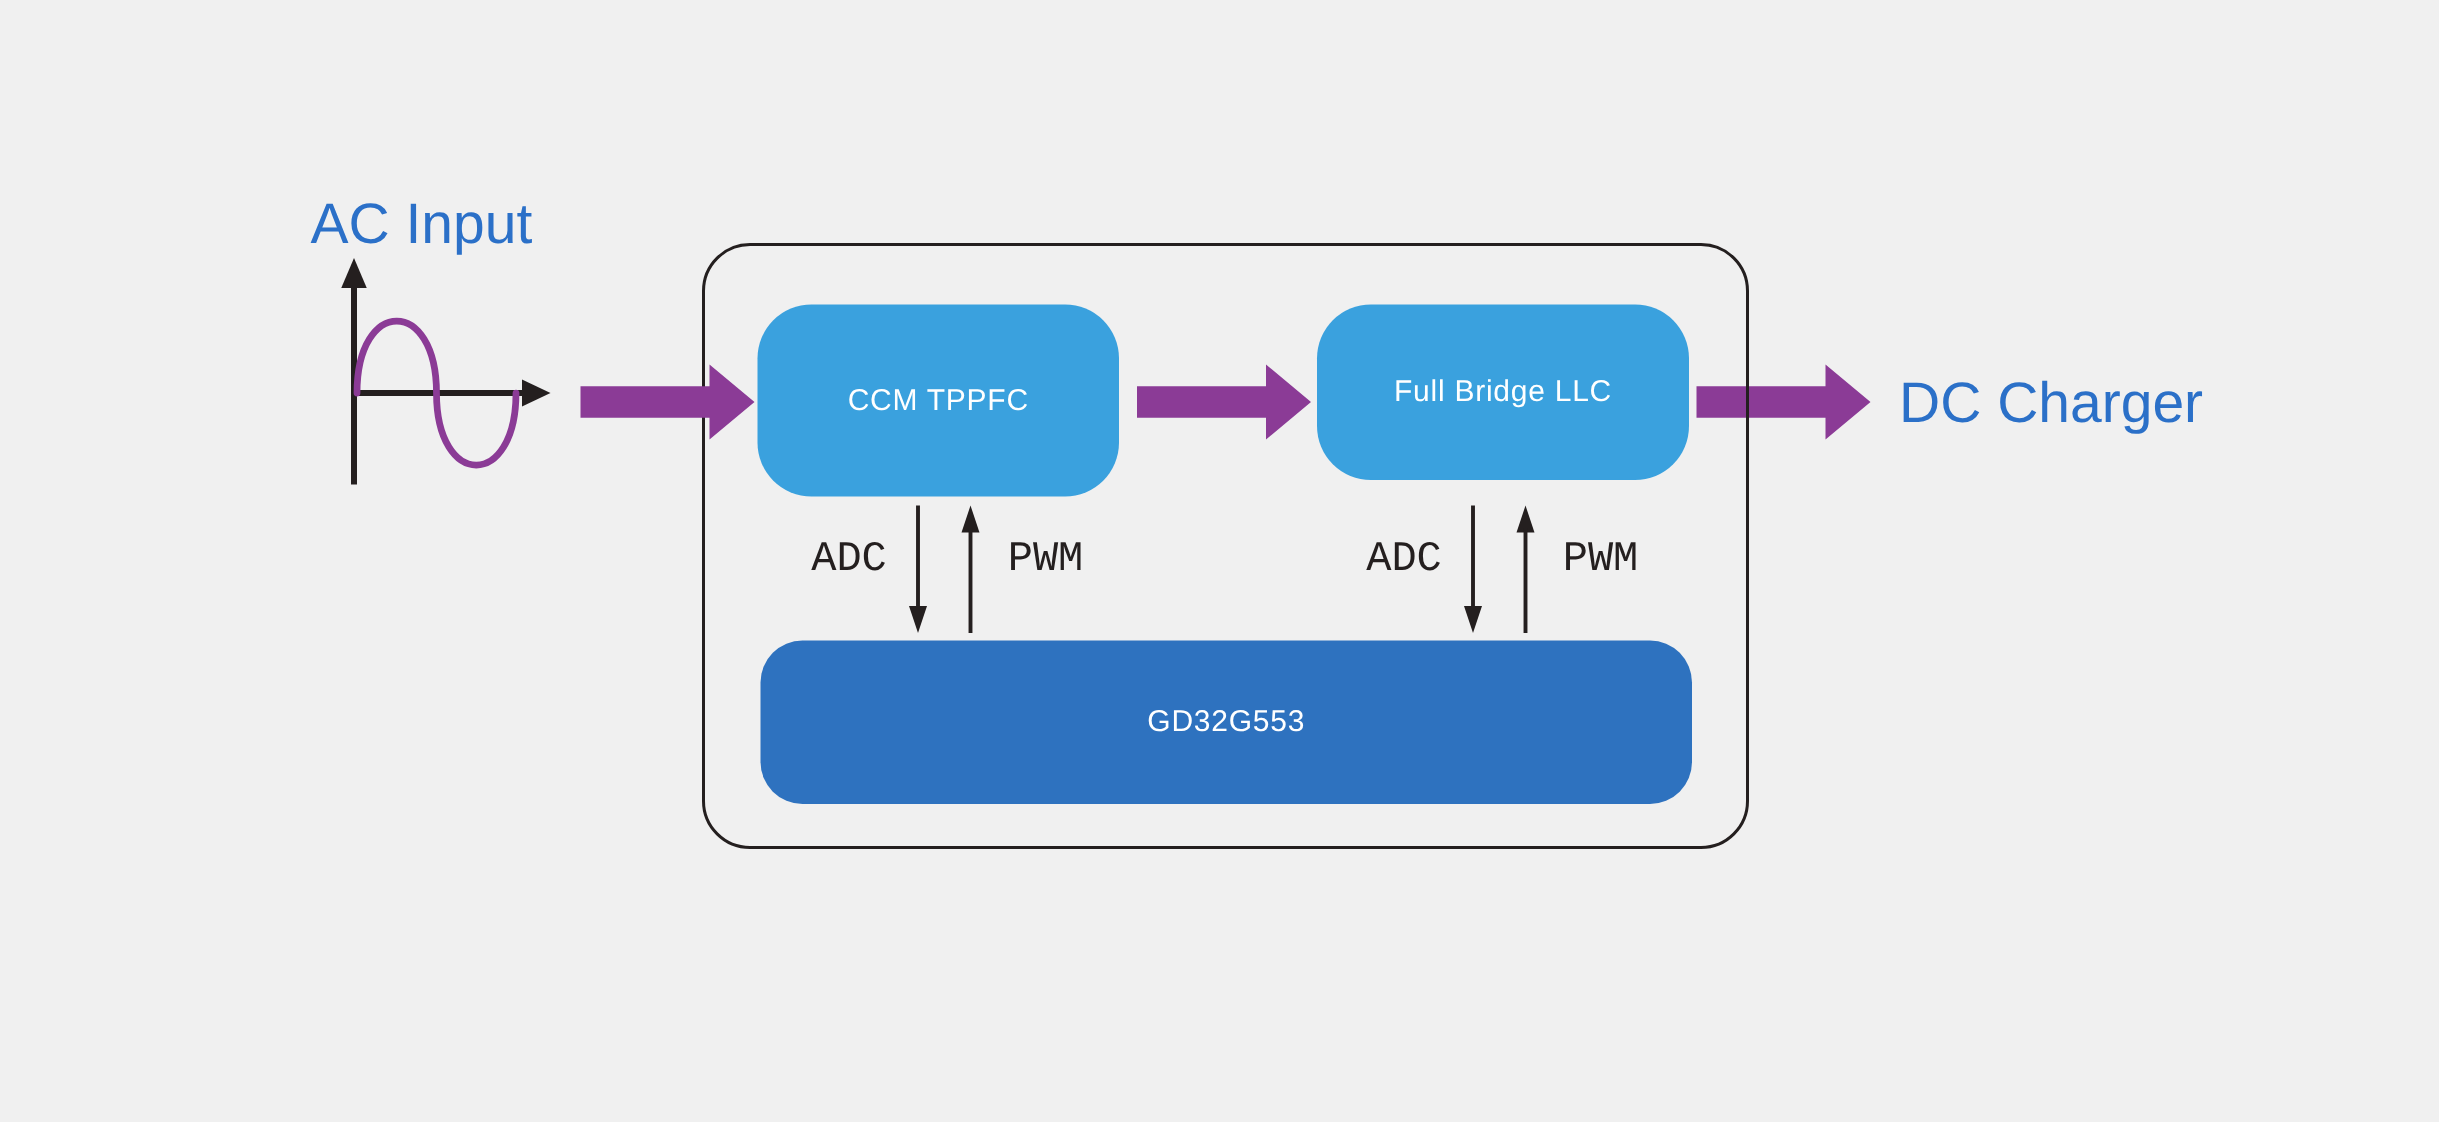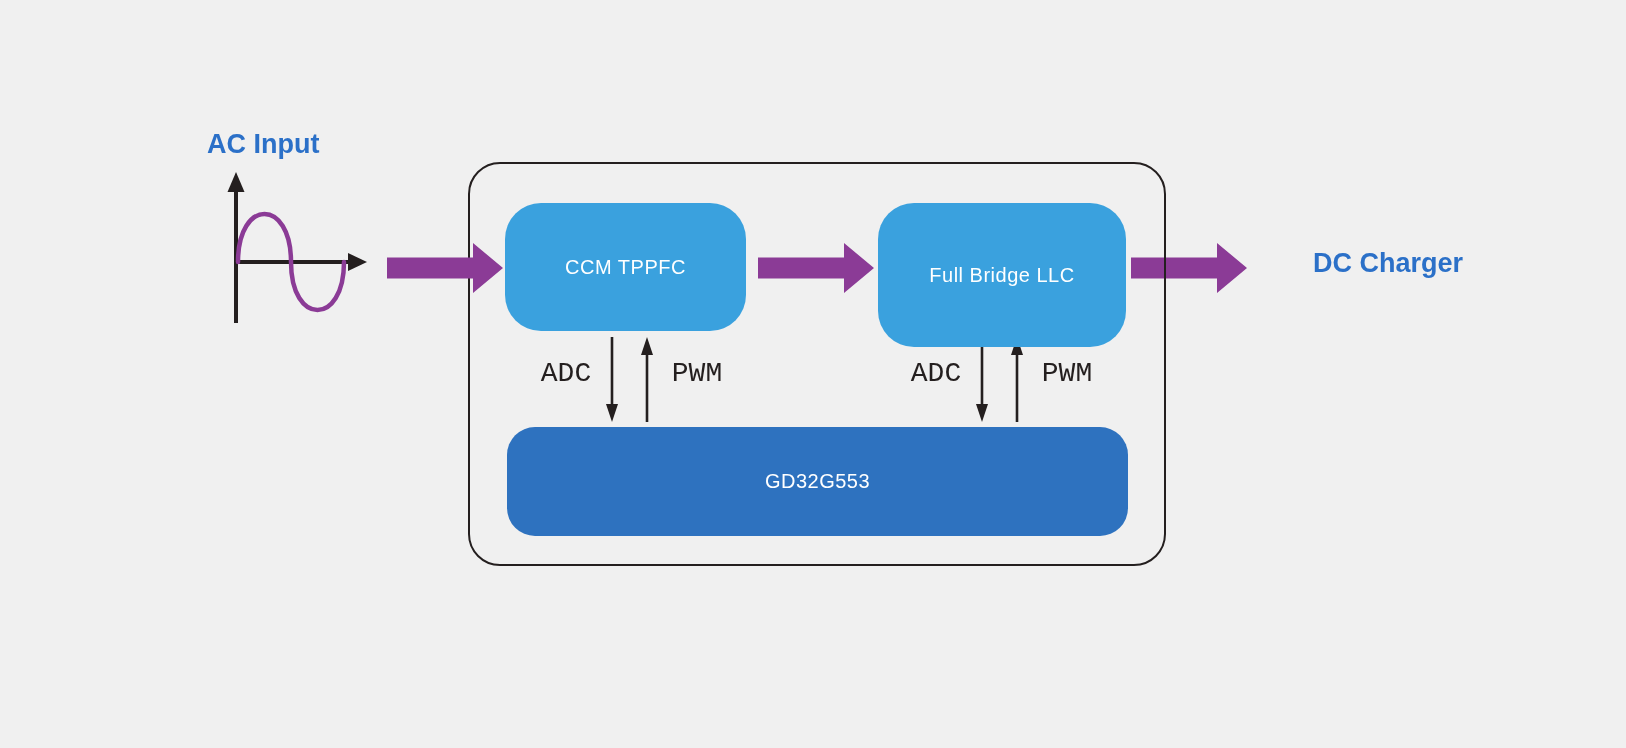--- a/index.html
+++ b/index.html
@@ -39,41 +39,40 @@
     position: absolute;
     display: flex;
     align-items: center;
     justify-content: center;
     color: var(--node-text);
     font-size: 20px;
     letter-spacing: 0.5px;
     z-index: 4;
   }
   .node-pfc { left: 505px; top: 203px; width: 241px; height: 128px; border-radius: 36px; background: var(--light-blue); }
-  .node-llc { left: 878px; top: 203px; width: 248px; height: 144px; border-radius: 36px; background: var(--light-blue); }
+  .node-llc { left: 878px; top: 203px; width: 248px; height: 117px; border-radius: 36px; background: var(--light-blue); }
   .node-mcu { left: 507px; top: 427px; width: 621px; height: 109px; border-radius: 28px; background: var(--dark-blue); }
 
   
   .flow-arrow { position: absolute; width: 116px; height: 50px; top: 243px; }
   .flow-arrow-1 { left: 387px; z-index: 3; } 
   .flow-arrow-2 { left: 758px; z-index: 3; }
   .flow-arrow-3 { left: 1131px; z-index: 1; } 
 
   
   .flow-label {
     position: absolute;
     color: var(--label-blue);
-    font-size: 27px;
+    font-size: 38px;
     line-height: 1.2;
     white-space: nowrap;
     z-index: 5;
-    font-weight: bold;
   }
   .label-ac { left: 207px; top: 128px; }
-  .label-dc { left: 1313px; top: 247px; }
+  .label-dc { left: 1266px; top: 247px; }
 
   
   .sine-icon { position: absolute; left: 210px; top: 160px; width: 170px; height: 175px; z-index: 3; }
 
   
   .sig-arrow { position: absolute; width: 14px; height: 85px; top: 337px; z-index: 3; }
   .sig-arrow-1 { left: 605px; }
   .sig-arrow-2 { left: 640px; }
   .sig-arrow-3 { left: 975px; }
   .sig-arrow-4 { left: 1010px; }

